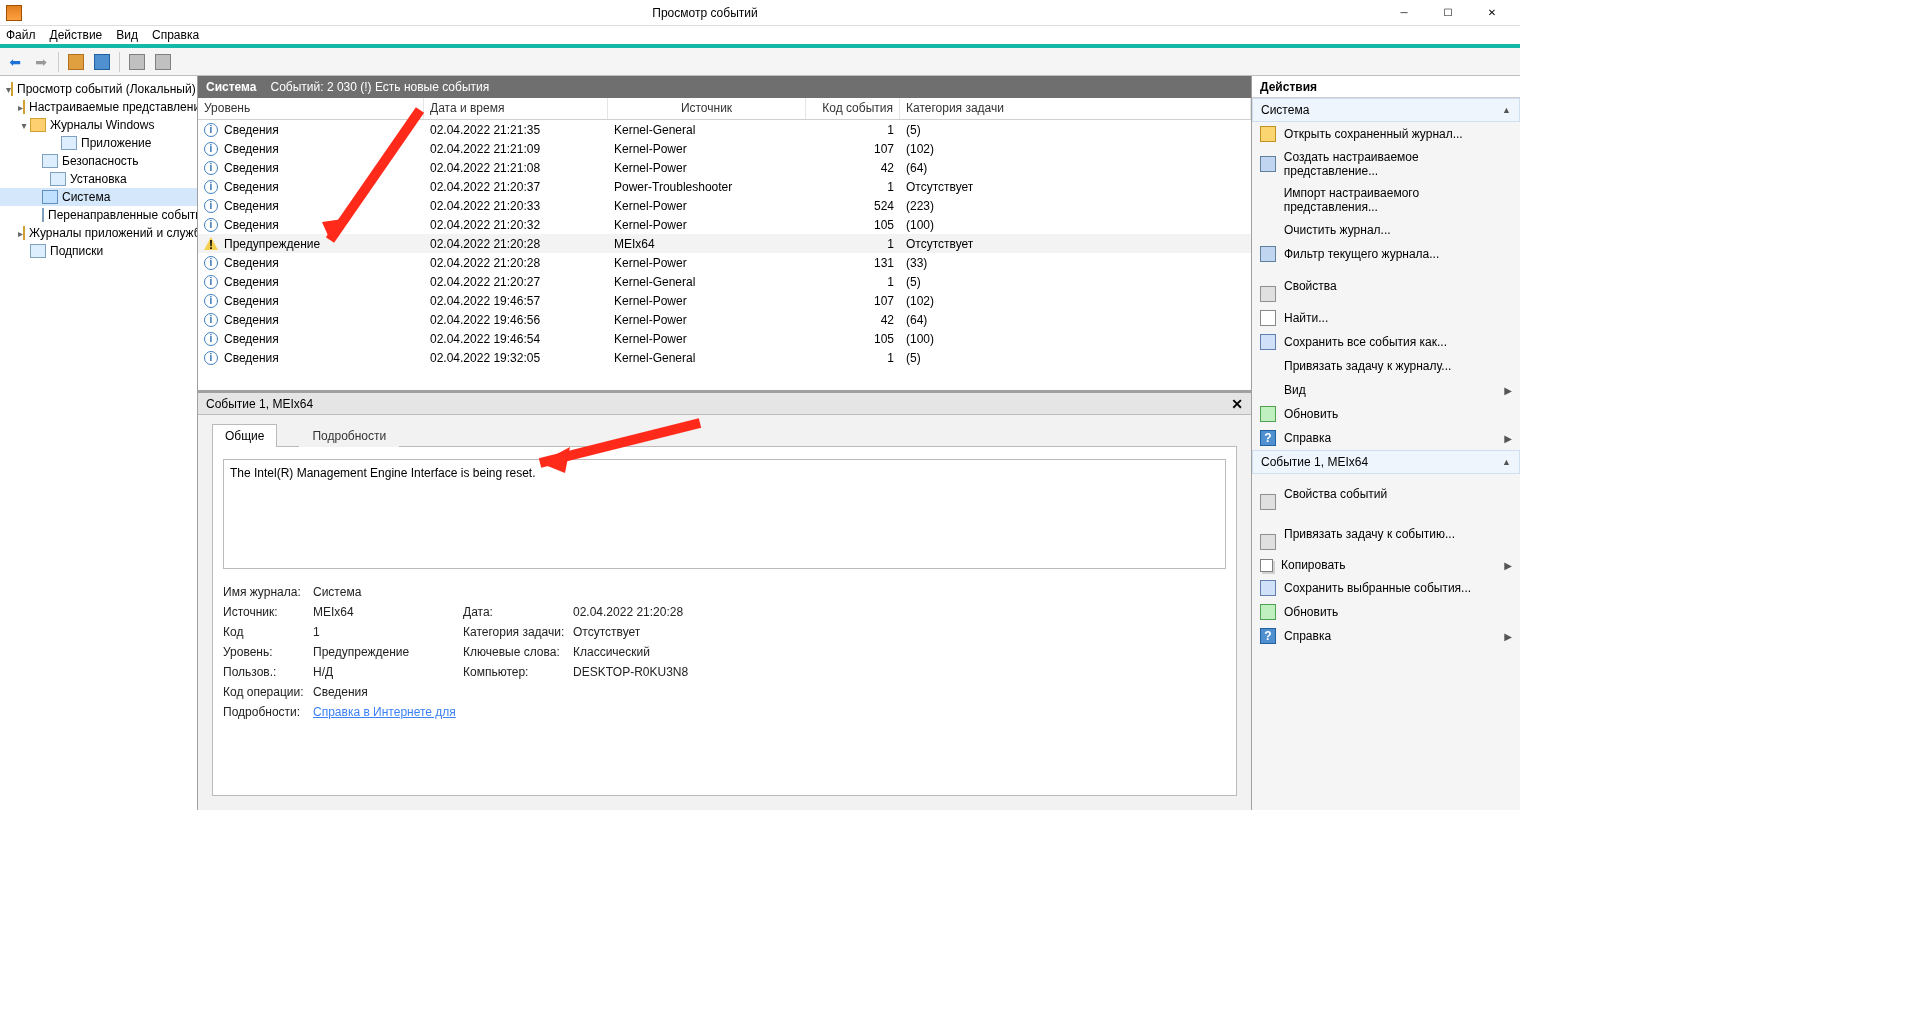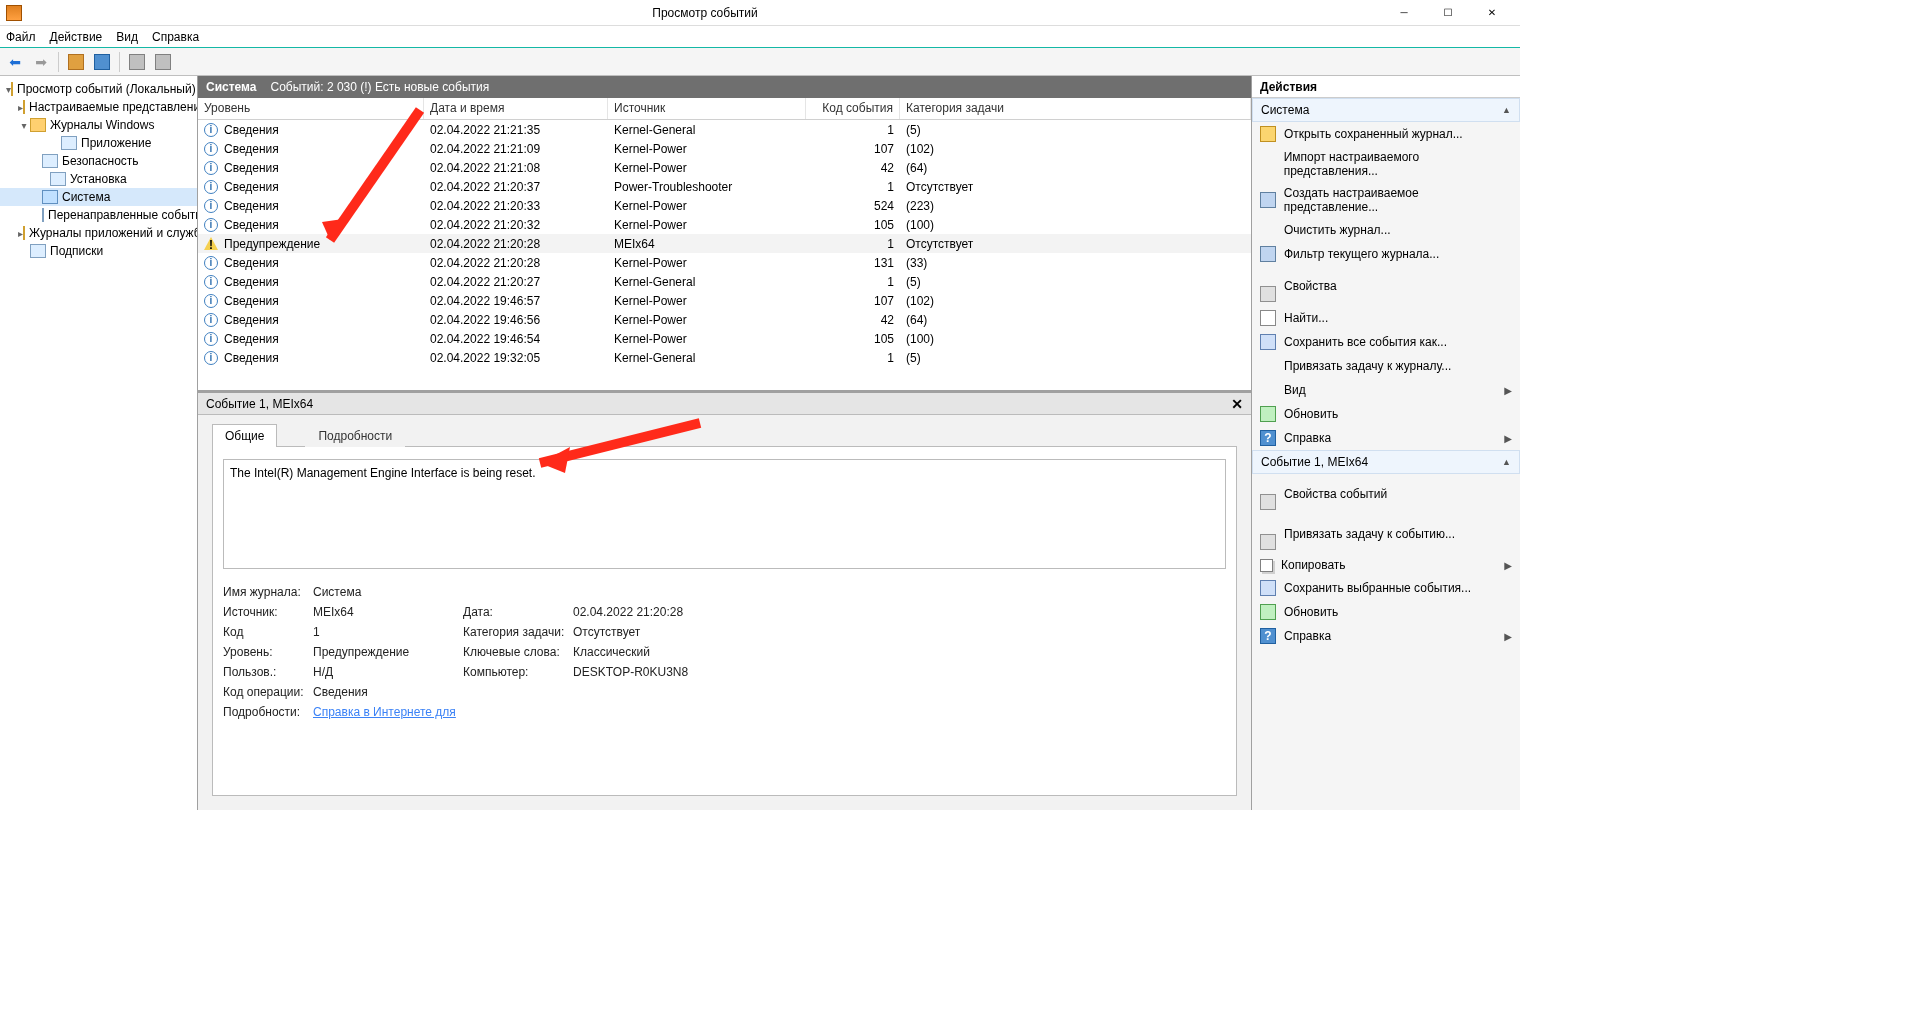--- a/index.html
+++ b/index.html
@@ -2,21 +2,21 @@
 <html><head>
 <meta charset="utf-8">
 <style>
 * { box-sizing: border-box; margin: 0; padding: 0; font-family: "Segoe UI", Tahoma, sans-serif; font-size: 12px; }
 body { background: #fff; color: #000; overflow: hidden; width: 1520px; height: 810px; position: relative; }
 .title-bar { height: 26px; display: flex; align-items: center; padding: 0 6px; border-bottom: 1px solid #ddd; }
 .title-bar .icon { width: 16px; height: 16px; margin-right: 6px; background: linear-gradient(#e08020,#ffa040); border:1px solid #a05000; }
 .title-bar .title { flex: 1; text-align: center; }
 .win-controls { display:flex; }
 .win-controls div { width: 44px; height:26px; display:flex; align-items:center; justify-content:center; font-family: "Segoe MDL2 Assets", sans-serif; font-size:10px; }
-.menu-bar { height: 22px; display:flex; align-items:center; padding: 0 6px; border-bottom: 1px solid #14b8a6; gap: 14px; }
+.menu-bar { height: 22px; display:flex; align-items:center; padding: 0 6px; border-bottom: 4px solid #14b8a6; gap: 14px; }
 .menu-bar span { cursor: default; }
 .toolbar { height: 28px; display:flex; align-items:center; padding:0 4px; gap:4px; border-bottom:1px solid #bfbfbf; background:#f5f5f5;}
 .tool-btn { width:22px; height:22px; display:flex; align-items:center; justify-content:center; border:1px solid transparent; }
 .divider { width:1px; height:20px; background:#ccc; margin:0 2px;}
 .arrow-back { color:#1e6fd6; font-size:14px; }
 .arrow-fwd { color:#999; font-size:14px; }
 .ribbon-icon { width:16px; height:16px; background:#e0a040; border:1px solid #b07020; }
 .ribbon-icon.blue { background:#5090d0; border-color:#2060a0; }
 .ribbon-icon.gray { background:#c0c0c0; border-color:#808080; }
 
@@ -39,32 +39,32 @@
 
 .grid-wrap { flex: 0 0 295px; border-bottom:3px solid #a0a0a0; position:relative; }
 .grid-head { display:flex; height:22px; border-bottom:1px solid #d0d0d0; background:#fff; }
 .grid-head div { border-right:1px solid #e5e5e5; padding:3px 6px; color:#333; }
 .grid-body { overflow-y:scroll; overflow-x:hidden; height: calc(100% - 22px); }
 .grid-row { display:flex; height:19px; align-items:center; }
 .grid-row.sel { background:#f3f3f3; }
 .cell { padding:0 6px; white-space:nowrap; overflow:hidden; display:flex; align-items:center; }
 .c-level { width:226px; }
 .c-date { width:184px; }
-.c-src { width:198px; }
+.c-src { width:198px;text-align:center; }
 .c-code { width:94px; text-align:right; justify-content:flex-end; }
 .c-cat { flex:1; }
 .lvl-icon { width:14px; height:14px; border-radius:50%; border:1px solid #4080c0; background:#fff; color:#3070b0; font-size:10px; font-weight:bold; display:inline-flex; align-items:center; justify-content:center; margin-right:6px; }
 .lvl-icon.warn { border-color:#000; background:none; border:none; color:#000; position:relative; }
 .lvl-icon.warn::before { content:""; position:absolute; left:0; top:0; width:0; height:0; border-left:7px solid transparent; border-right:7px solid transparent; border-bottom:13px solid #f5d050; }
 .lvl-icon.warn span { position:relative; z-index:1; top:1px; }
 
 .detail-pane { flex:1; display:flex; flex-direction:column; background:#f2f2f2; }
 .detail-head { height:22px; background:#e5e5e5; border-bottom:1px solid #bbb; display:flex; align-items:center; padding:0 8px; }
 .detail-head .close { margin-left:auto; font-weight:bold; font-size:14px; cursor:pointer; }
-.tabs { display:flex; gap:16px; padding:8px 10px 0 14px; }
+.tabs { display:flex; gap:10px; padding:8px 10px 0 14px; }
 .tab { padding:4px 12px; border:1px solid #bbb; background:#fff; border-bottom:none; position:relative; top:1px; z-index:2; }
 .tab.inactive { background:#f2f2f2; border-top-color:#f2f2f2; border-left-color:#f2f2f2; border-right-color:#f2f2f2; color:#333;margin-left:12px; }
 .tab-body { margin:0 14px 14px 14px; background:#fff; border:1px solid #bbb; padding: 12px 10px; flex:1; display:flex; flex-direction:column; }
 .msg-box { border:1px solid #bbb; background:#fff; padding:6px; min-height:110px; }
 .props { margin-top:16px; display:grid; grid-template-columns: 90px 150px 110px 200px; row-gap:6px; }
 .props div { color:#222; }
 .props .link { color:#3b82f6; text-decoration:underline; }
 
 .actions-pane { width:268px; background:#f5f5f5; }
 .actions-title { height:22px; background:#fff; border-bottom:1px solid #ccc; padding:4px 8px; font-weight:700; }
@@ -350,26 +350,26 @@
     <div class="action-section">
         <span>Система</span>
         <span class="collapse">▲</span>
       </div>
 
     <div class="action-item">
         <div class="a-icon"></div>
         <span>Открыть сохраненный журнал...</span>
       </div>
     <div class="action-item">
+        <div class="a-icon filter"></div>
+        <span>Создать настраиваемое представление...</span>
+      </div>
+    <div class="action-item">
         <div class="a-icon clear"></div>
         <span>Импорт настраиваемого представления...</span>
-      </div>
-    <div class="action-item">
-        <div class="a-icon filter"></div>
-        <span>Создать настраиваемое представление...</span>
       </div>
     <div class="action-item">
         <div class="a-icon clear"></div>
         <span>Очистить журнал...</span>
       </div>
     <div class="action-item">
         <div class="a-icon filter"></div>
         <span>Фильтр текущего журнала...</span>
       </div>
     <div class="action-item">

